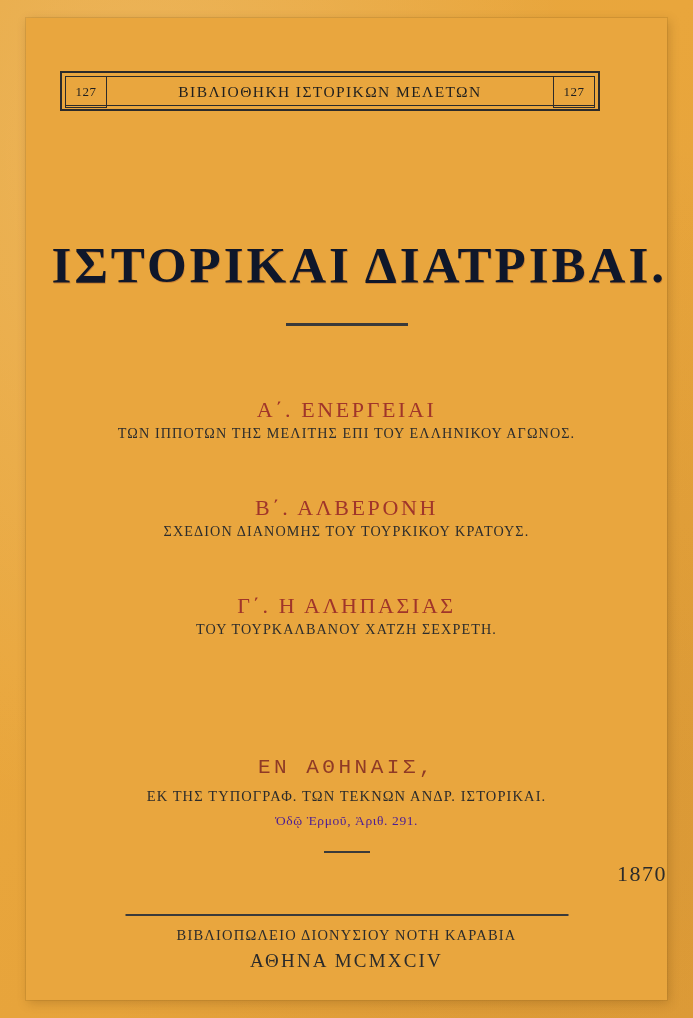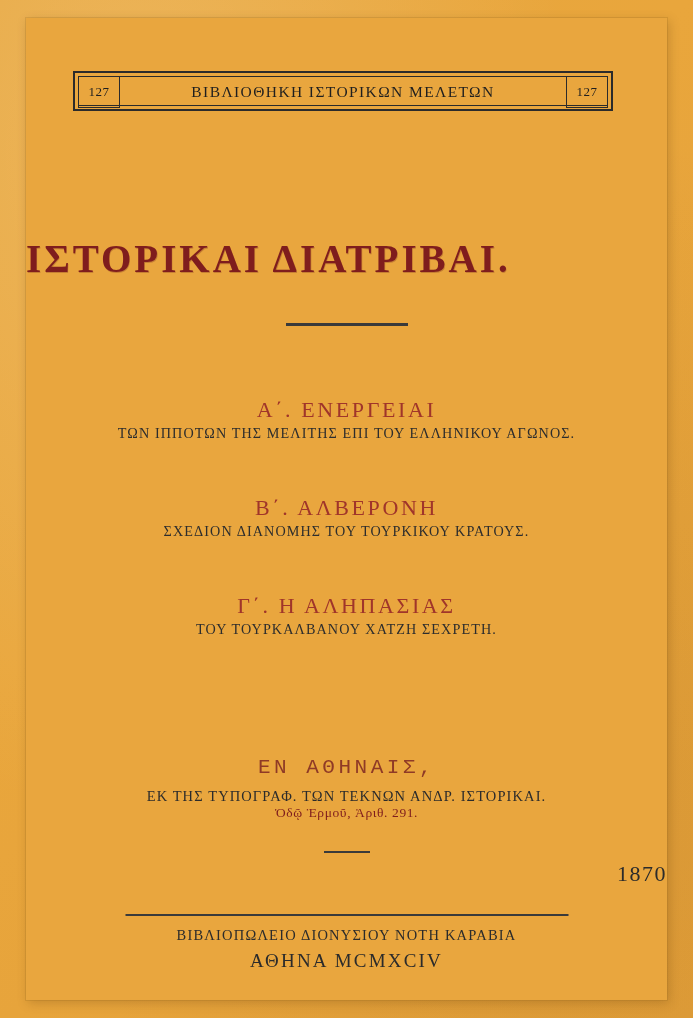--- a/index.html
+++ b/index.html
@@ -39,21 +39,21 @@
   .content {
     position: absolute;
     left: 0; top: 0;
     width: 641px;
     height: 982px;
   }
 
   
   .series-box {
     position: absolute;
-    left: 47px;
+    left: 34px;
     top: 53px;
     width: 540px;
     height: 40px;
     border: 2px solid #2b2b2b;
     box-sizing: border-box;
   }
   .series-box-inner {
     position: absolute;
     inset: 3px;
     border: 1px solid #2b2b2b;
@@ -100,24 +100,24 @@
     letter-spacing: 6px;
     color: #9c3322;
     text-shadow: 0.5px 0.5px 0 rgba(120,40,25,0.25);
   }
 
   
   .main-title {
     position: absolute;
     left: 0; right: 0;
     top: 218px;
-    text-align: left;
-    font-size: 39px;
+    text-align: right;
+    font-size: 51px;
     letter-spacing: 3px;
-    color: #7f1d1d;
+    color: #0f172a;
     font-weight: 700;
     text-shadow: 0.6px 0.6px 0 rgba(120,40,25,0.3);
   }
 
   .rule-short {
     position: absolute;
     left: 50%;
     transform: translateX(-50%);
     width: 122px;
     height: 3px;
@@ -159,23 +159,24 @@
     color: #8f3a26;
     font-family: Liberation Mono, monospace;
   }
   .imprint-press {
     margin-top: 9px;
     font-size: 14.5px;
     letter-spacing: 1.1px;
     color: #2b2b2b;
   }
   .imprint-address {
+    margin-top: 8px;
     font-size: 13.5px;
     letter-spacing: 0.6px;
-    color: #7f1d1d;
+    color: #4c1d95;
   }
   .rule-tiny {
     position: absolute;
     left: 50%;
     transform: translateX(-50%);
     width: 46px;
     height: 2px;
     background: #3a3a3a;
     top: 833px;
   }

